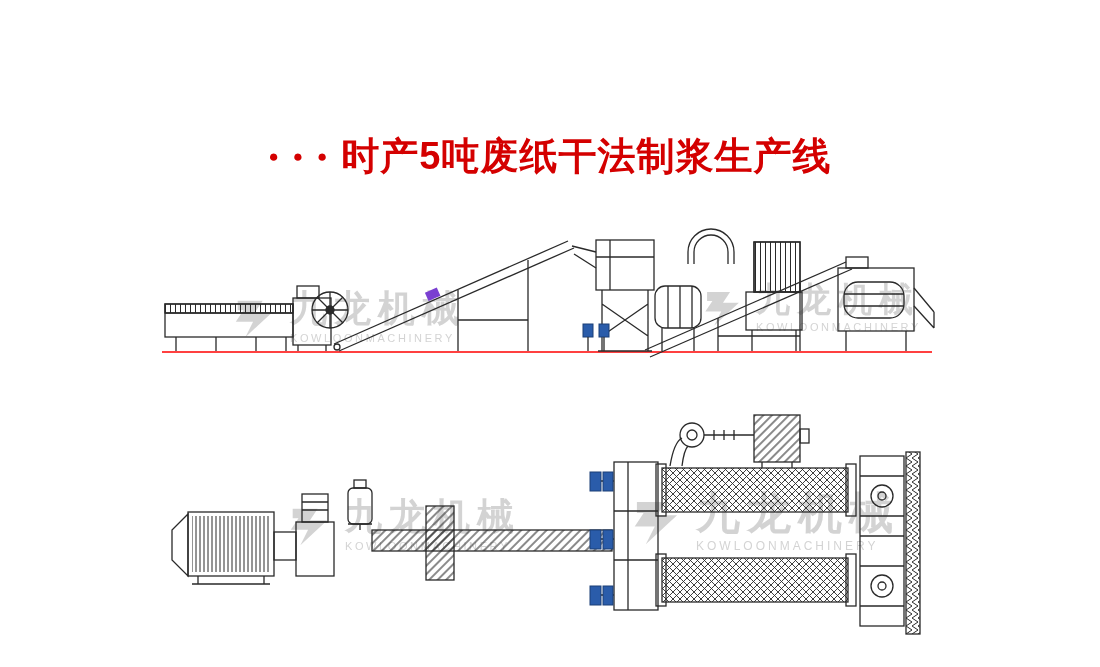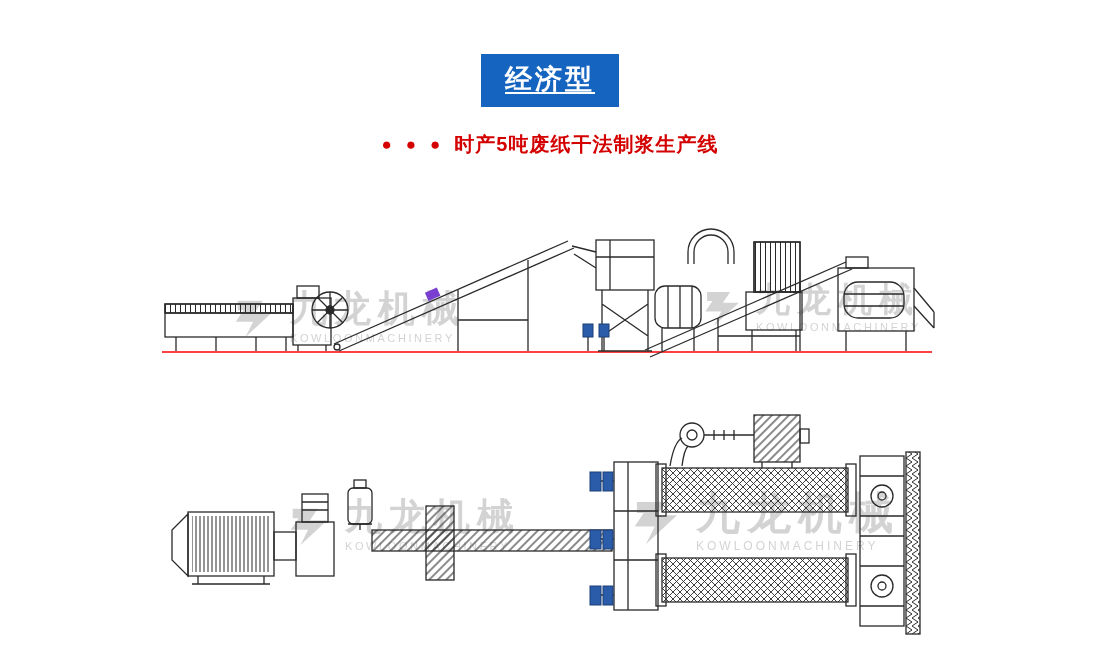--- a/index.html
+++ b/index.html
@@ -17,21 +17,21 @@
     text-decoration:underline; text-underline-offset:4px;
   }
 
   
   .title-row {
     position:absolute; top:131px; left:0; right:0;
     display:flex; justify-content:center; align-items:center; gap:14px;
     color:var(--title-red,#d40000);
   }
   .title-bullet { font-size:17px; line-height:1; }
-  .title-text  { font-size:20px; font-weight:bold; letter-spacing:1px;text-align:right; }
+  .title-text  { font-size:38px; font-weight:bold; letter-spacing:1px;text-align:right; }
 
   
   .wm {
     position:absolute; display:flex; align-items:flex-start; gap:10px;
     color:var(--watermark-gray,#c9c9c9); opacity:.8; z-index:0;
     user-select:none; white-space:nowrap;
   }
   .wm-logo svg { display:block; }
   .wm-cn { font-weight:bold; letter-spacing:7px; line-height:1.05; }
   .wm-en { font-size:11px; letter-spacing:2.6px; margin-top:3px; }
@@ -90,21 +90,20 @@
       <svg width="58" height="64" viewBox="0 0 52 52">
           <path d="M8 8 H34 L26 20 H44 L16 46 L24 30 H6 L14 18 H8 Z" fill="currentColor"></path>
         </svg>
     </span>
     <span>
       <div class="wm-cn">九龙机械</div>
       <div class="wm-en">KOWLOONMACHINERY</div>
     </span>
   </div>
 
-  <div class="badge">经济型</div>
 
   <div class="title-row">
     <span class="title-bullet">●</span>
     <span class="title-bullet">●</span>
     <span class="title-bullet">●</span>
     <span class="title-text">时产5吨废纸干法制浆生产线</span>
   </div>
 
   <svg class="diagram" style="left:158px; top:224px;" width="780" height="150" viewBox="0 0 780 150">
     <defs>

